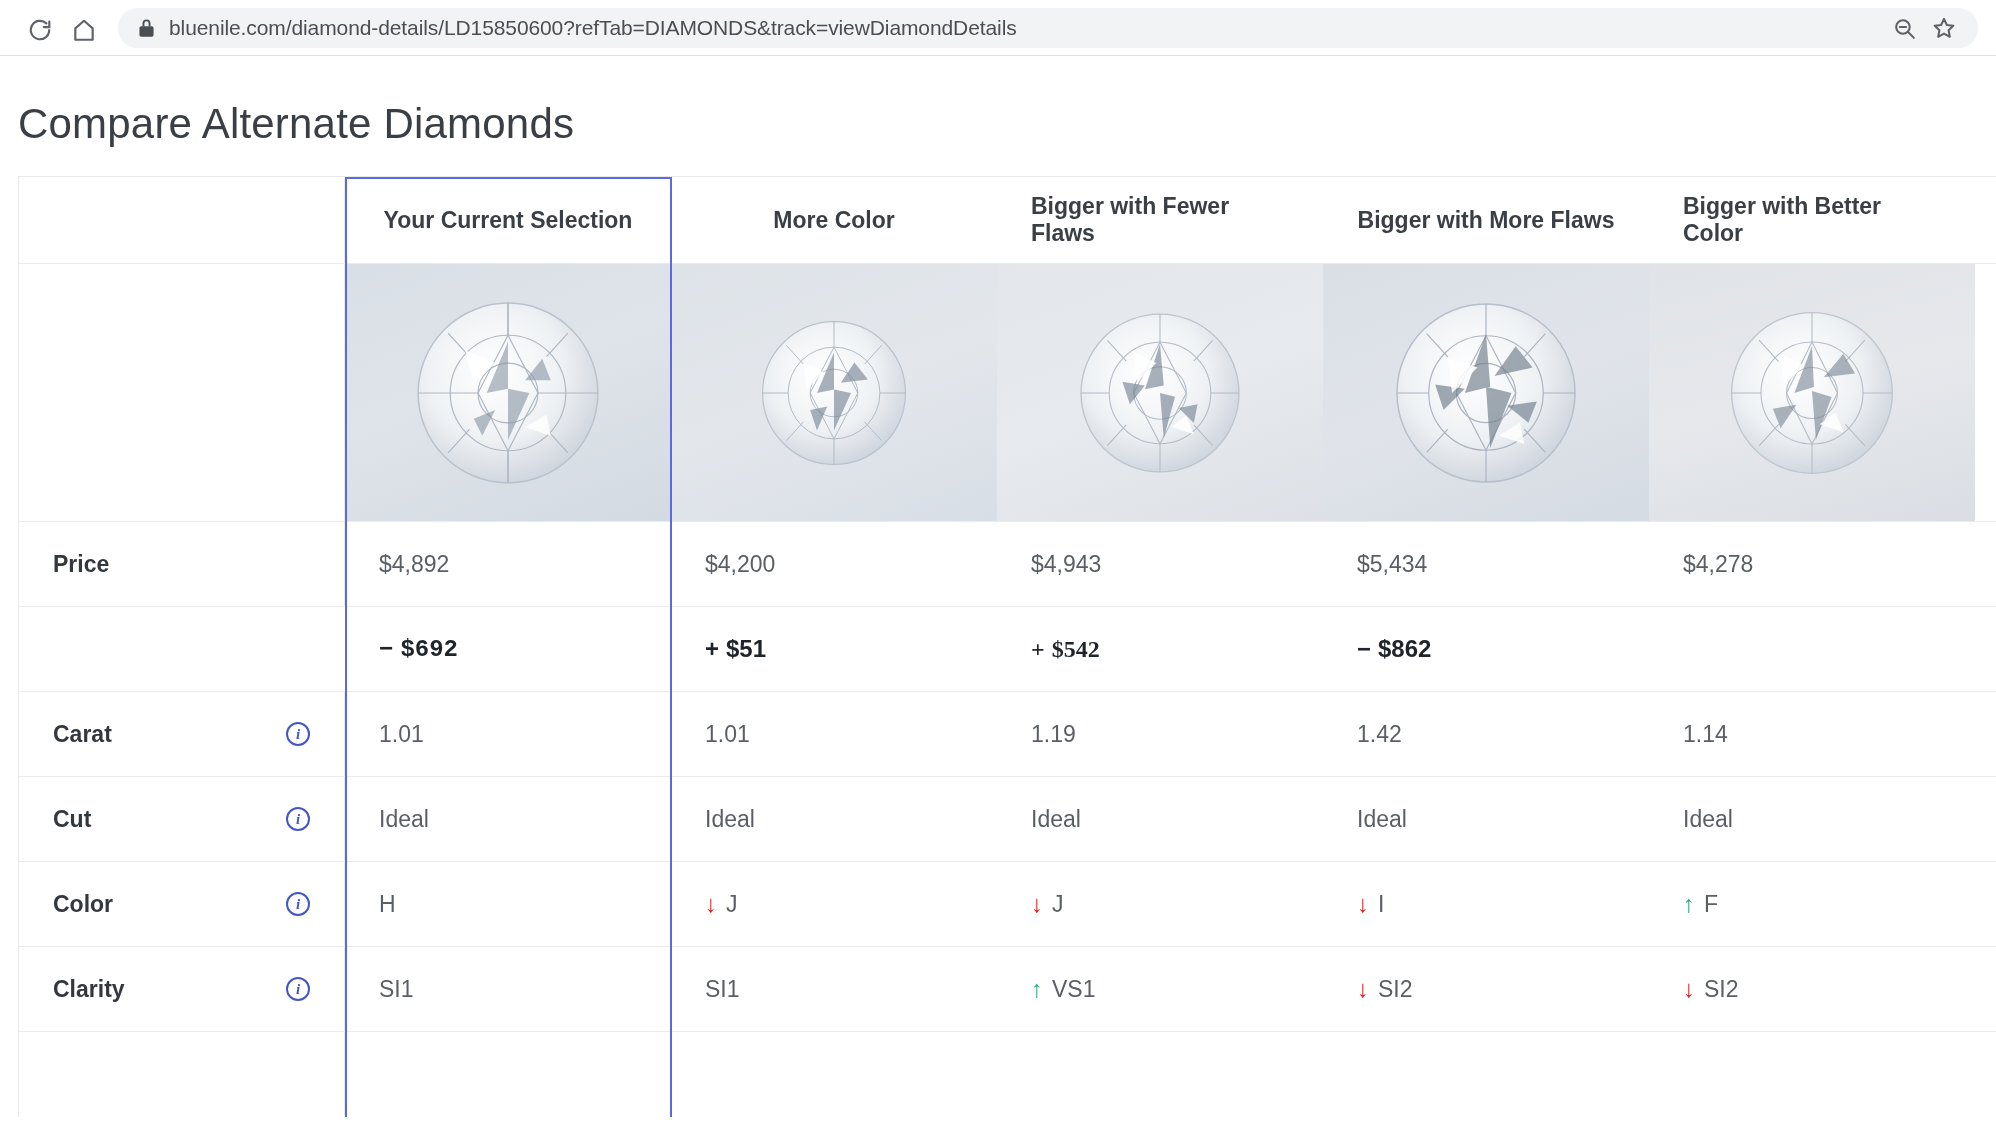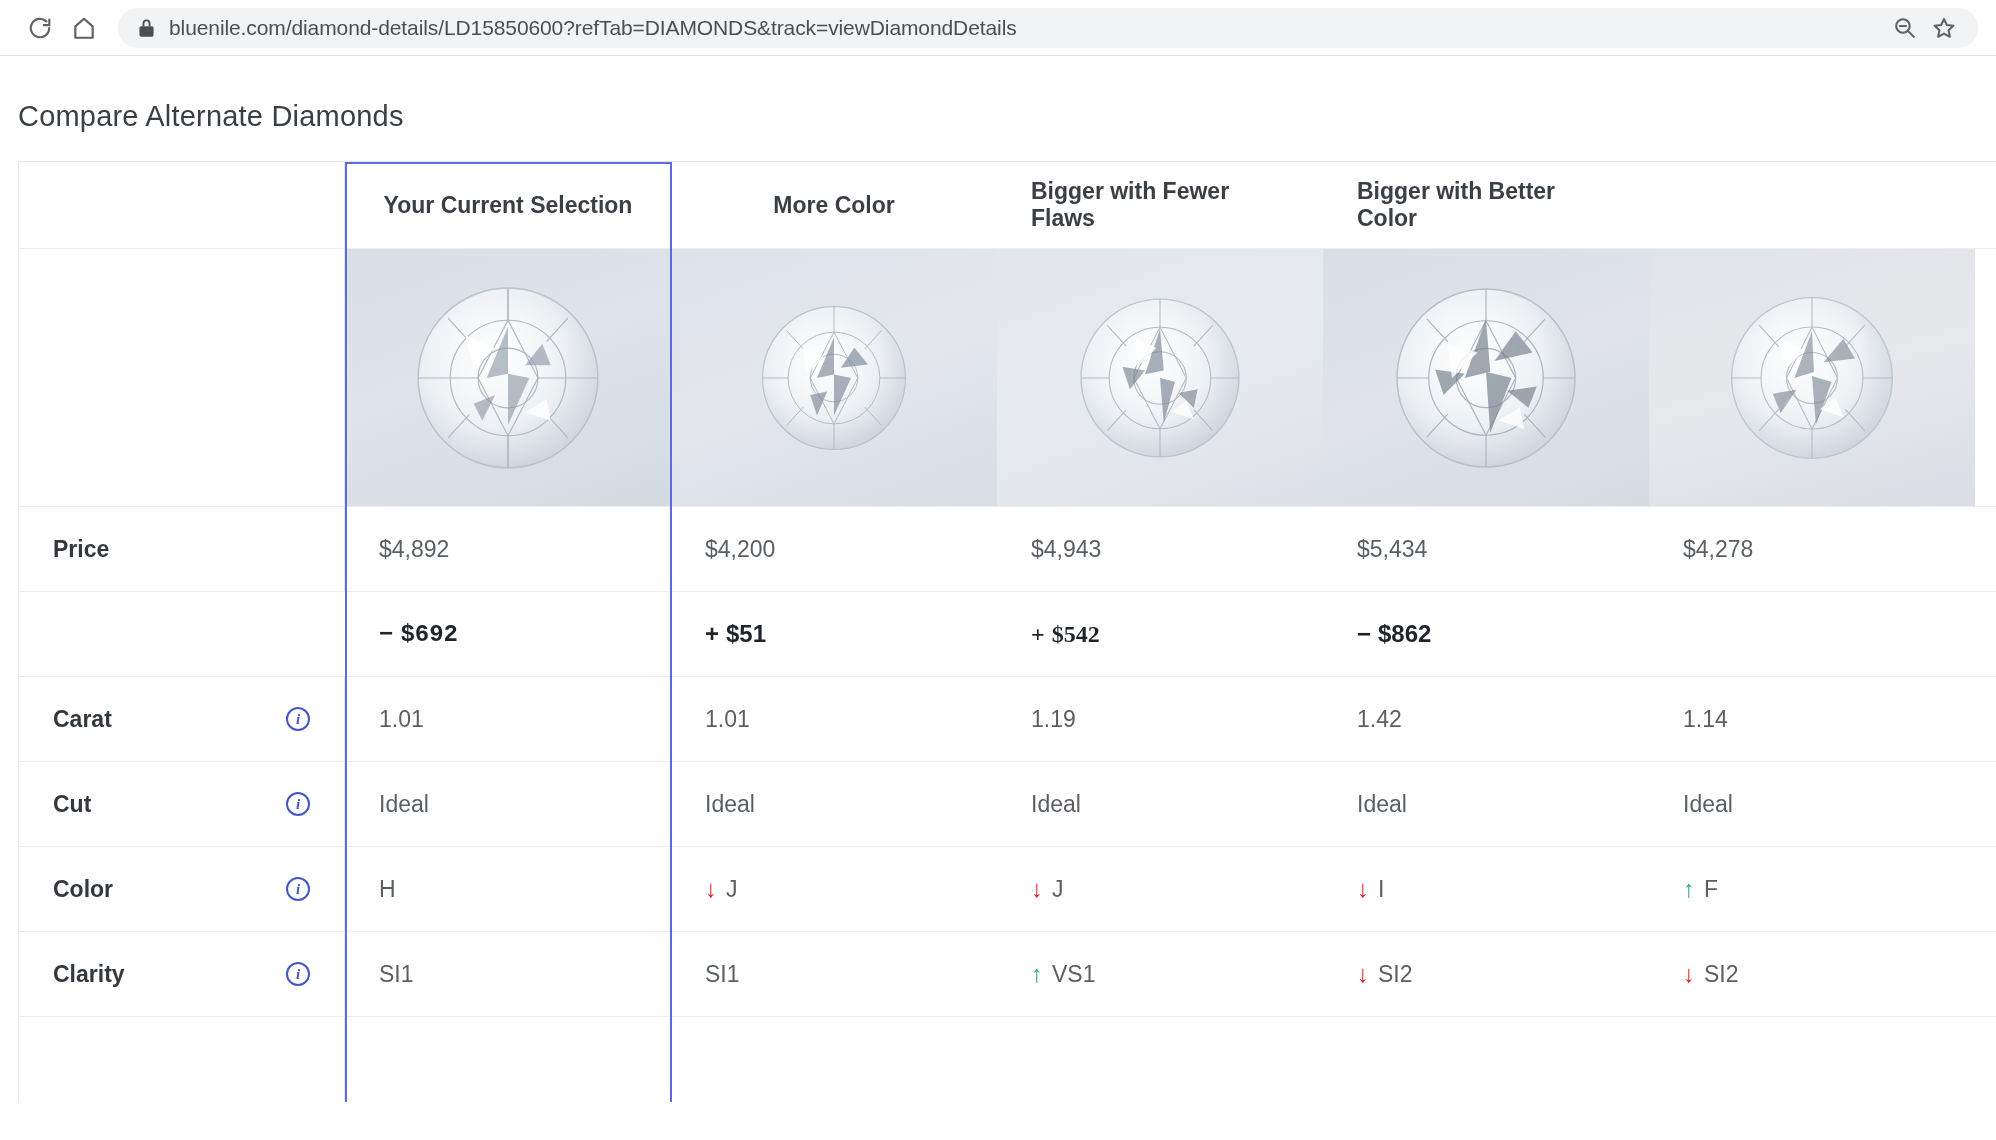--- a/index.html
+++ b/index.html
@@ -9,21 +9,21 @@
     font-family: "Liberation Sans", sans-serif;
     overflow: hidden;
   }
 
   
   .browser-bar {
     position: relative;
     height: 56px;
     background: #ffffff;
     display: flex;
-    align-items: center;
+    align-items: flex-start;
     padding: 8px 18px;
     border-bottom: 1px solid #dfe1e3;
   }
   .nav-btn {
     width: 44px; height: 44px;
     display: flex; align-items: center; justify-content: center;
     border-radius: 50%;
     flex: 0 0 auto;
     cursor: pointer;
   }
@@ -58,21 +58,21 @@
   }
 
   
   .page {
     position: relative;
     height: 1083px;
     background: #fff;
     padding: 0 18px;
   }
   .page-title {
-    font-size: 29px;
+    font-size: 42px;
     font-weight: 400;
     color: #3a3f46;
     letter-spacing: 0.2px;
     padding: 44px 0 28px 0;
   }
 
   
   .cmp-table {
     position: relative;
     width: 2110px;           
@@ -234,20 +234,21 @@
 
   <div class="cmp-table">
 
     <div class="sel-col"></div>
 
     <div class="row header">
       <div class="cell label"></div>
       <div class="cell">Your Current Selection</div>
       <div class="cell">More Color</div>
       <div class="cell">Bigger with Fewer Flaws</div>
+      <div class="cell">Bigger with More Flaws</div>
       <div class="cell">Bigger with Better Color</div>
     </div>
 
     <div class="row images">
       <div class="cell label"></div>
 
       <div class="cell">
         <div class="gem-box">
           <svg class="gem" width="214" height="214" viewBox="0 0 100 100">
             <defs>

